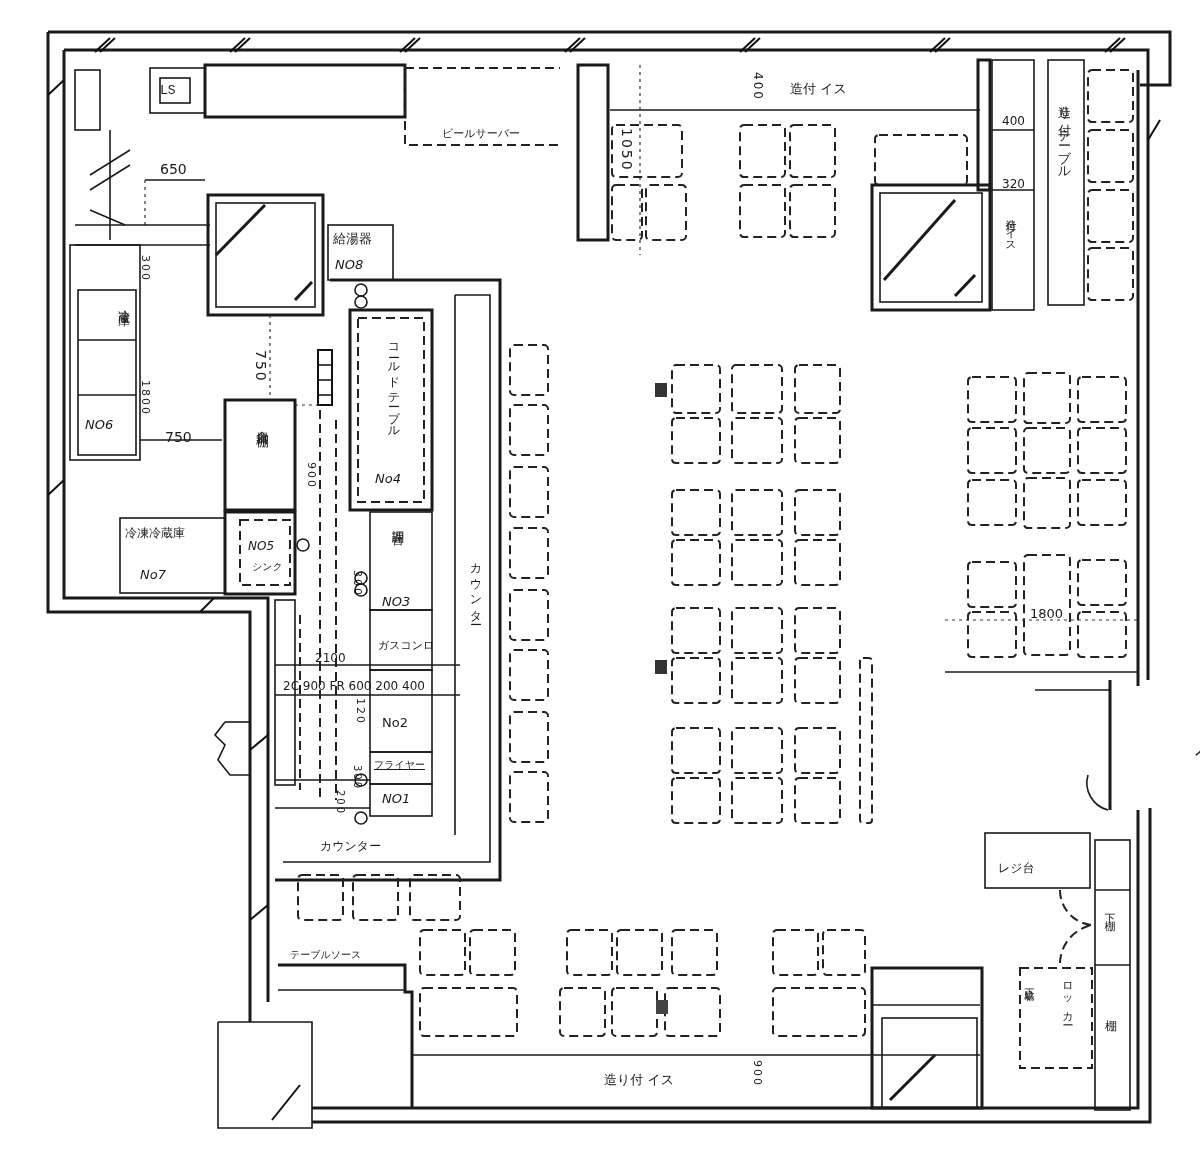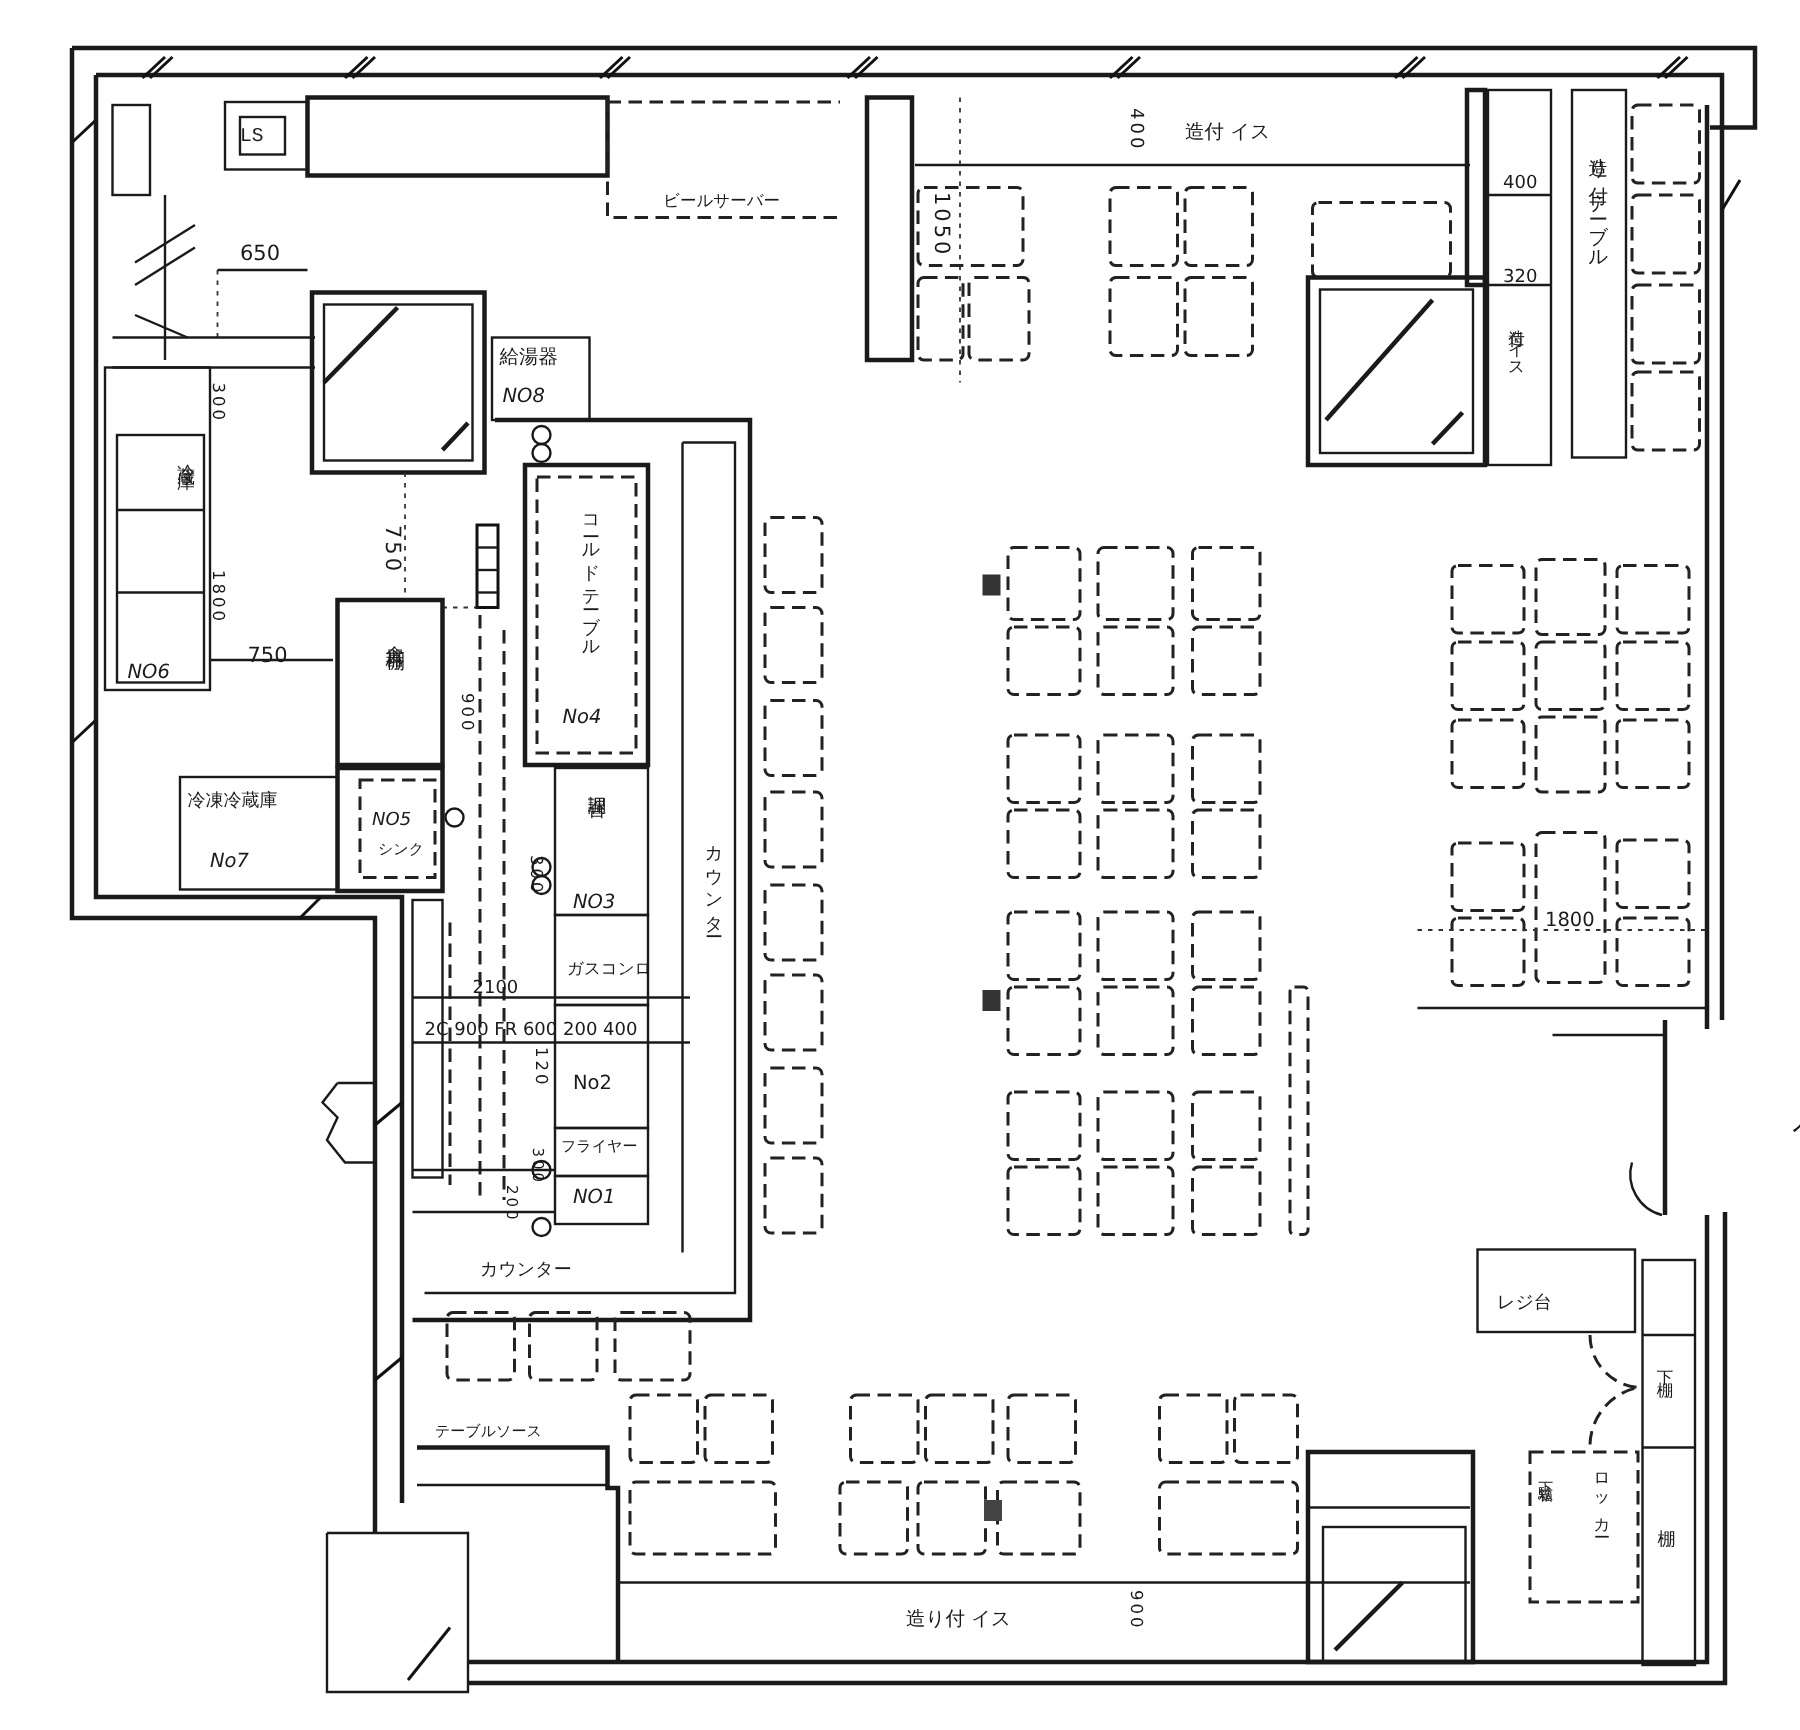--- a/index.html
+++ b/index.html
@@ -256,33 +256,33 @@
 
   <polyline class="thin" points="225,722 215,735 225,745 218,760 230,775 250,775"></polyline>
   <line class="thin" x1="225" y1="722" x2="250" y2="722"></line>
 </svg>
 
 <div class="lbl" style="left:160px;top:84px;font-family:Liberation Mono, monospace;">LS</div>
 <div class="lbl" style="left:442px;top:128px;font-size:11px;">ビールサーバー</div>
 <div class="lbl" style="left:333px;top:232px;">給湯器</div>
 <div class="lbl" style="left:335px;top:258px;font-style:italic;">NO8</div>
 <div class="lbl vert" style="left:118px;top:300px;font-size:12px;">冷蔵庫</div>
-<div class="lbl" style="left:85px;top:442px;font-style:italic;text-align:center;">NO6</div>
+<div class="lbl" style="left:85px;top:418px;font-style:italic;text-align:center;">NO6</div>
 <div class="lbl vert" style="left:256px;top:420px;">食器棚</div>
 <div class="lbl" style="left:125px;top:527px;font-size:12px;">冷凍冷蔵庫</div>
 <div class="lbl" style="left:140px;top:568px;font-style:italic;">No7</div>
 <div class="lbl" style="left:248px;top:540px;font-style:italic;font-size:12px;">NO5</div>
 <div class="lbl" style="left:252px;top:562px;font-size:10px;">シンク</div>
 <div class="lbl vert" style="left:388px;top:335px;font-size:12px;">コールドテーブル</div>
 <div class="lbl" style="left:375px;top:472px;font-style:italic;">No4</div>
 <div class="lbl vert" style="left:392px;top:520px;font-size:12px;">調理台</div>
 <div class="lbl" style="left:382px;top:595px;font-style:italic;">NO3</div>
 <div class="lbl" style="left:378px;top:640px;font-size:11px;">ガスコンロ</div>
 <div class="lbl" style="left:382px;top:716px;">No2</div>
-<div class="lbl" style="left:374px;top:760px;font-size:10px;">フライヤー</div>
+<div class="lbl" style="left:374px;top:760px;font-size:10px;text-decoration:underline;">フライヤー</div>
 <div class="lbl" style="left:382px;top:792px;font-style:italic;">NO1</div>
 <div class="lbl vert" style="left:470px;top:555px;font-size:12px;">カウンター</div>
 <div class="lbl" style="left:320px;top:840px;font-size:12px;">カウンター</div>
 <div class="lbl" style="left:290px;top:950px;font-size:10px;">テーブルソース</div>
 <div class="lbl" style="left:790px;top:82px;">造付 イス</div>
 <div class="lbl vert" style="left:1058px;top:95px;">造り付 テーブル</div>
 <div class="lbl vert" style="left:1005px;top:210px;font-size:11px;">造付 イス</div>
 <div class="lbl" style="left:580px;top:1073px;margin-left:24px;">造り付 イス</div>
 <div class="lbl" style="left:998px;top:862px;font-size:12px;">レジ台</div>
 <div class="lbl vert" style="left:1104px;top:905px;font-size:11px;">下 棚</div>

